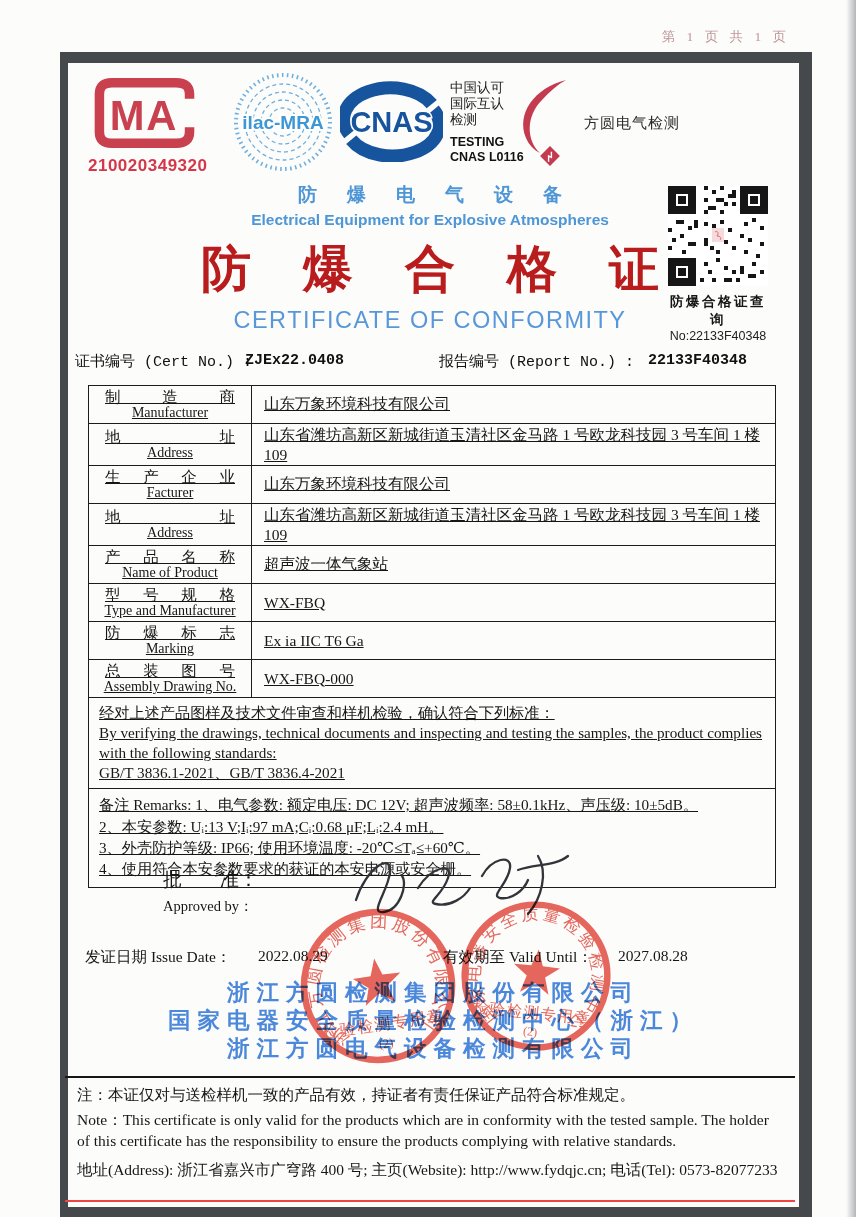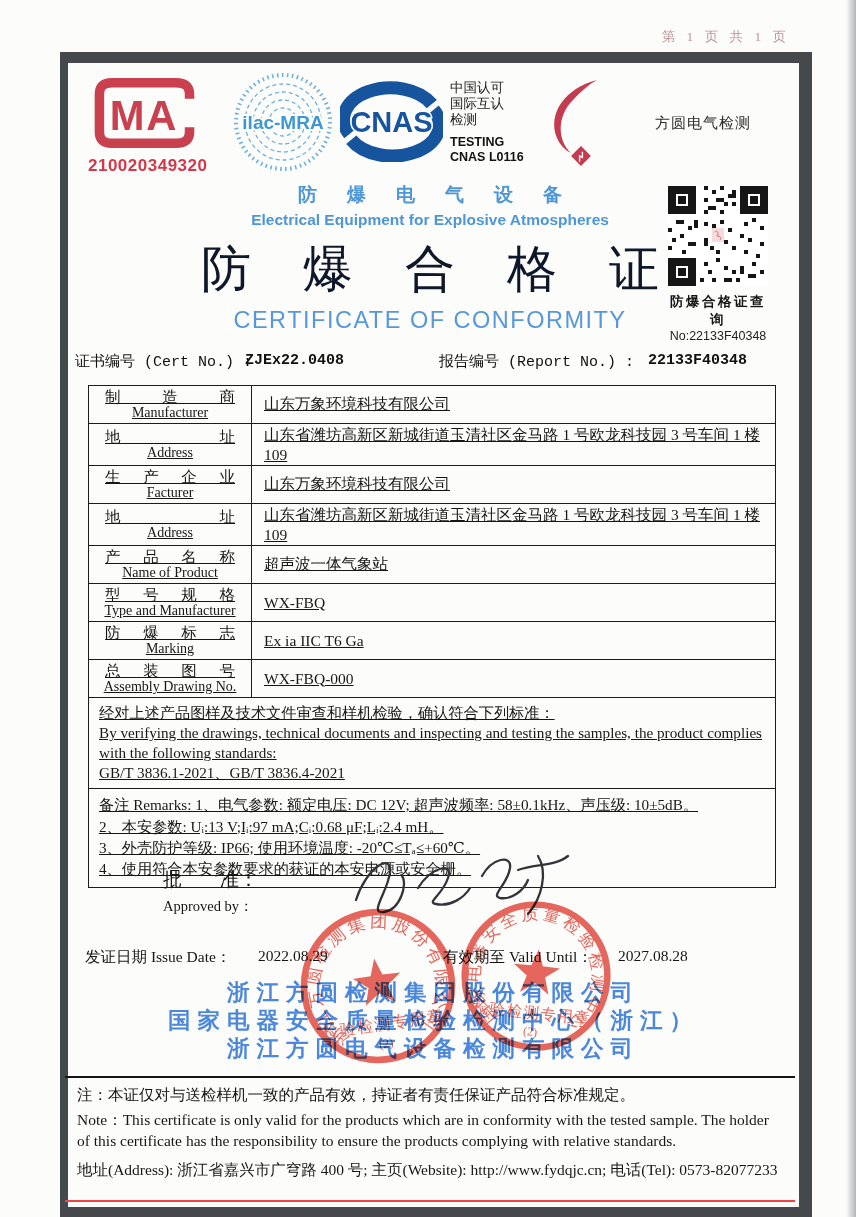--- a/index.html
+++ b/index.html
@@ -13,36 +13,36 @@
 
   
   .cma{position:absolute;left:88px;top:76px;width:120px;text-align:left;}
   .cma-number{margin-top:2px;font-family:"Liberation Sans","DejaVu Sans",sans-serif;
               font-weight:bold;font-size:17px;color:#d4374a;letter-spacing:.5px;}
   .ilac{position:absolute;left:233px;top:70px;}
   .cnas{position:absolute;left:340px;top:80px;display:flex;}
   .cnas-txt{margin-left:7px;font-family:"Liberation Sans","DejaVu Sans",sans-serif;}
   .cnas-zh{font-size:13.5px;line-height:1.18;color:#1a1a1a;}
   .cnas-en{margin-top:7px;font-weight:bold;font-size:12.5px;line-height:1.25;color:#111;}
-  .fy{position:absolute;left:541px;top:78px;display:flex;gap:40px;}
+  .fy{position:absolute;left:510px;top:78px;display:flex;}
   .fy-label{margin-left:12px;margin-top:36px;font-family:"Liberation Sans","DejaVu Sans",sans-serif;
             font-size:15px;letter-spacing:1px;color:#2b2b2b;}
 
   
   .qr{position:absolute;left:666px;top:186px;width:104px;text-align:center;}
   .qr-caption{margin-top:3px;font-family:"Liberation Sans","DejaVu Sans",sans-serif;
               font-weight:bold;font-size:13.5px;letter-spacing:2.5px;color:#151515;}
   .qr-number{font-size:12.5px;color:#222;font-family:"Liberation Sans","DejaVu Sans",sans-serif;}
 
   
   .titles{position:absolute;left:65px;top:182px;width:730px;text-align:center;}
   .t-zh-small{font-size:19px;font-weight:bold;color:#4e96d6;letter-spacing:30px;padding-left:30px;}
   .t-en-small{margin-top:3px;font-family:"Liberation Sans","DejaVu Sans",sans-serif;
               font-weight:bold;font-size:15.5px;color:#4e96d6;}
-  .t-zh-main{margin-top:7px;font-size:50px;font-weight:normal;color:#0f172a;letter-spacing:52px;padding-left:52px;}
+  .t-zh-main{margin-top:7px;font-size:50px;font-weight:bold;color:#b91c1c;letter-spacing:52px;padding-left:52px;}
   .t-en-main{margin-top:4px;font-family:"Liberation Sans","DejaVu Sans",sans-serif;
              font-size:23.5px;color:#5898d9;letter-spacing:1.5px;}
 
   
   .certline{position:absolute;left:0;top:352px;width:856px;height:24px;
             font-family:"Liberation Mono","DejaVu Sans Mono",monospace;font-size:15px;color:#111;}
   .certline span{position:absolute;white-space:nowrap;}
   .cl-1{left:75px;}  .cl-2{left:245px;font-weight:bold;}
   .cl-3{left:439px;} .cl-4{left:648px;font-weight:bold;}
 

